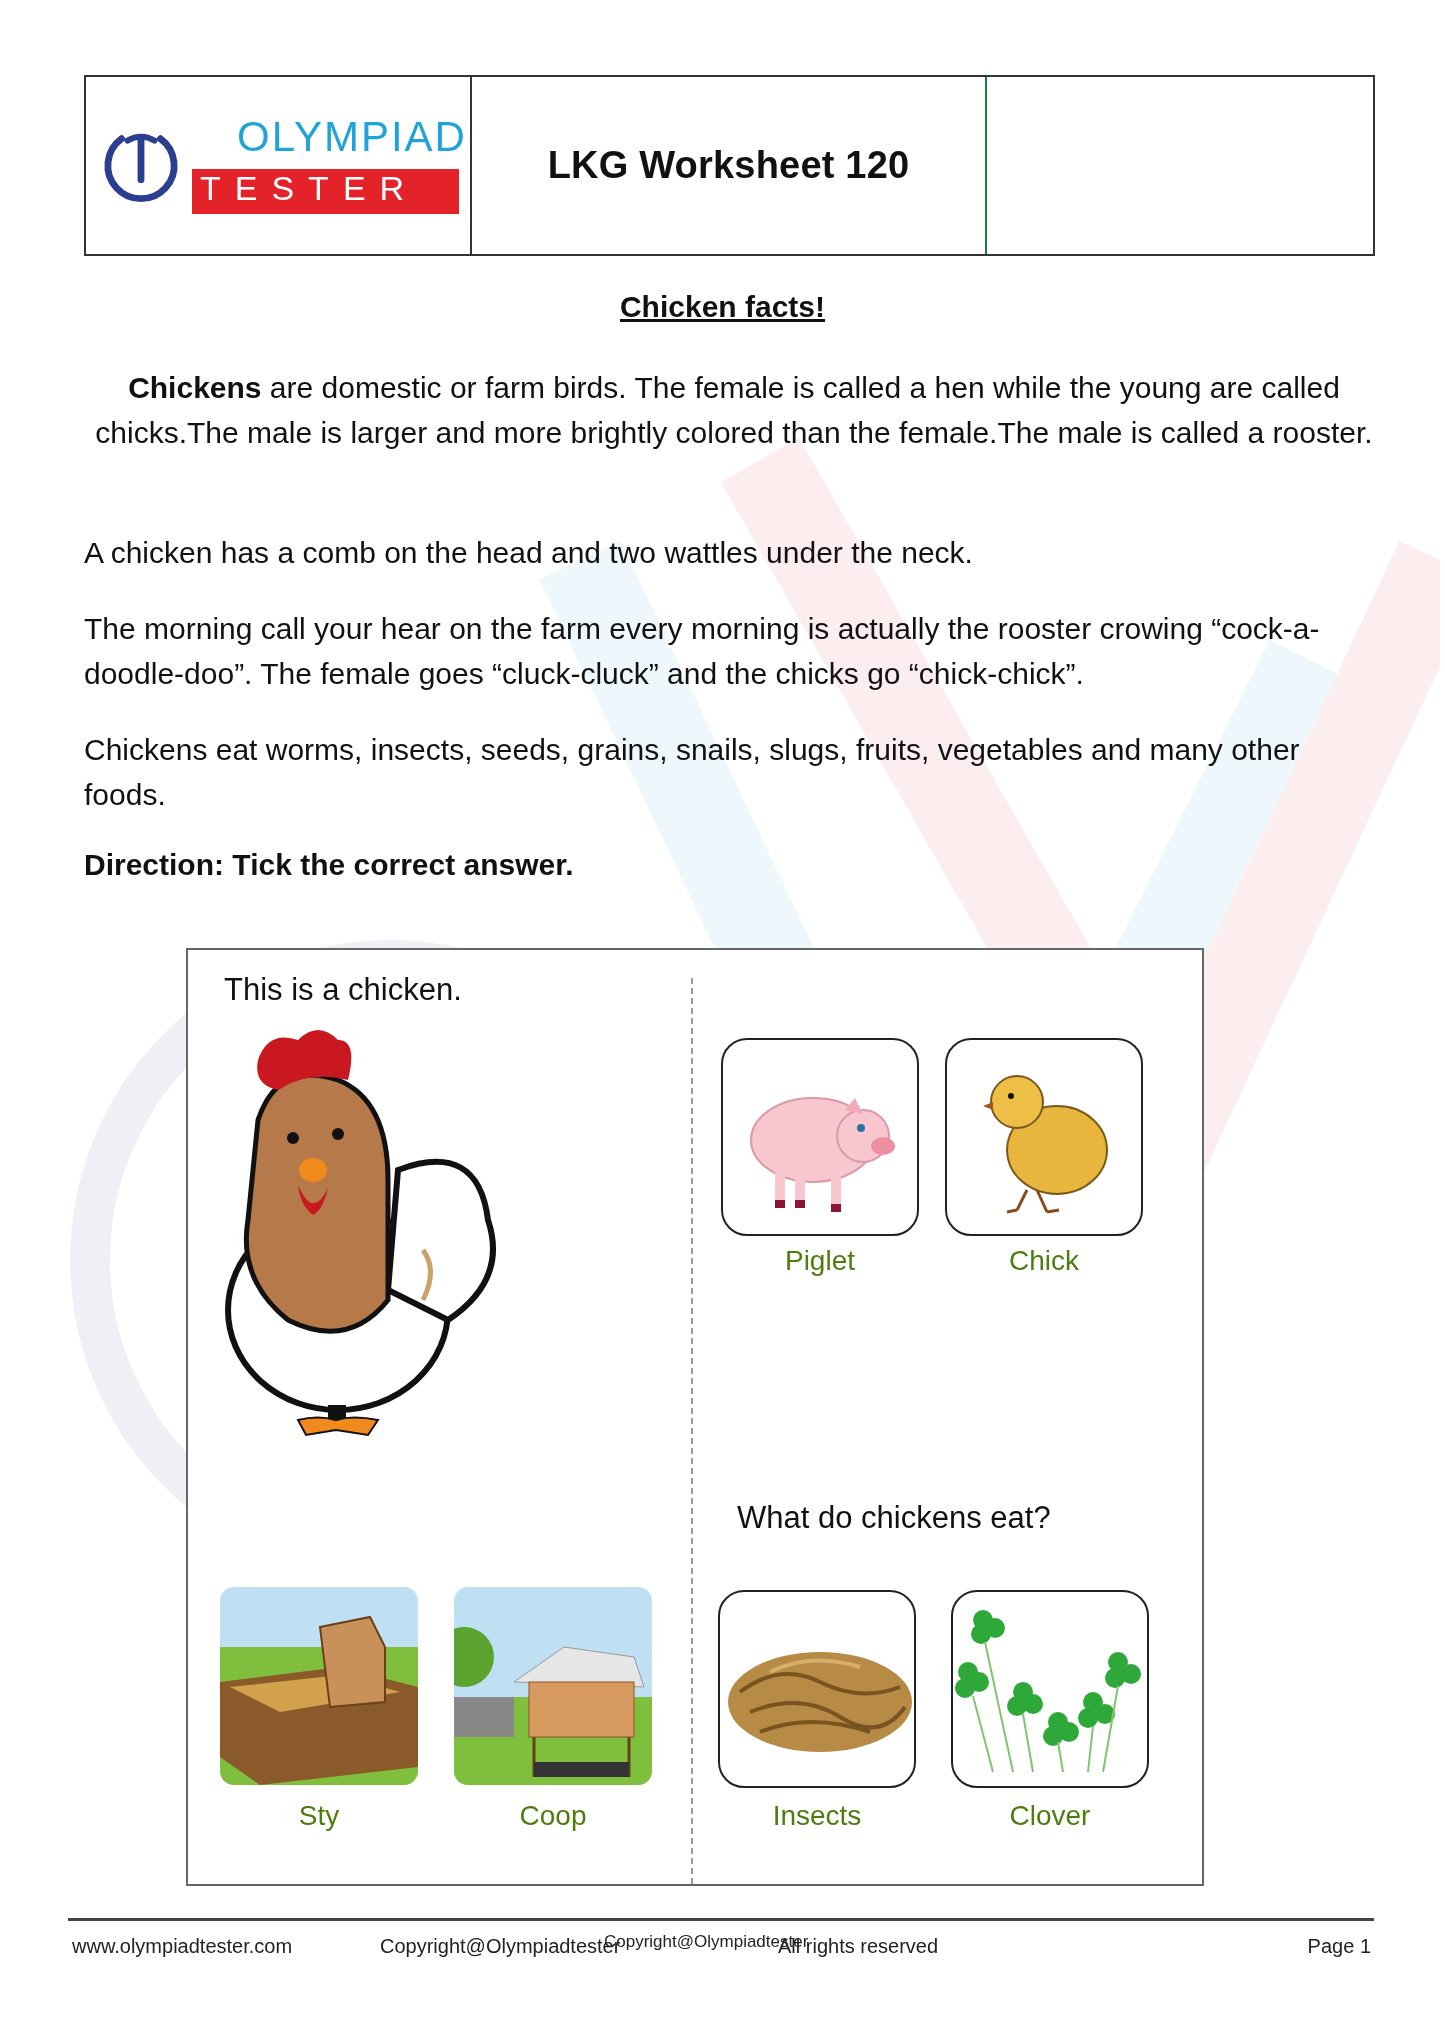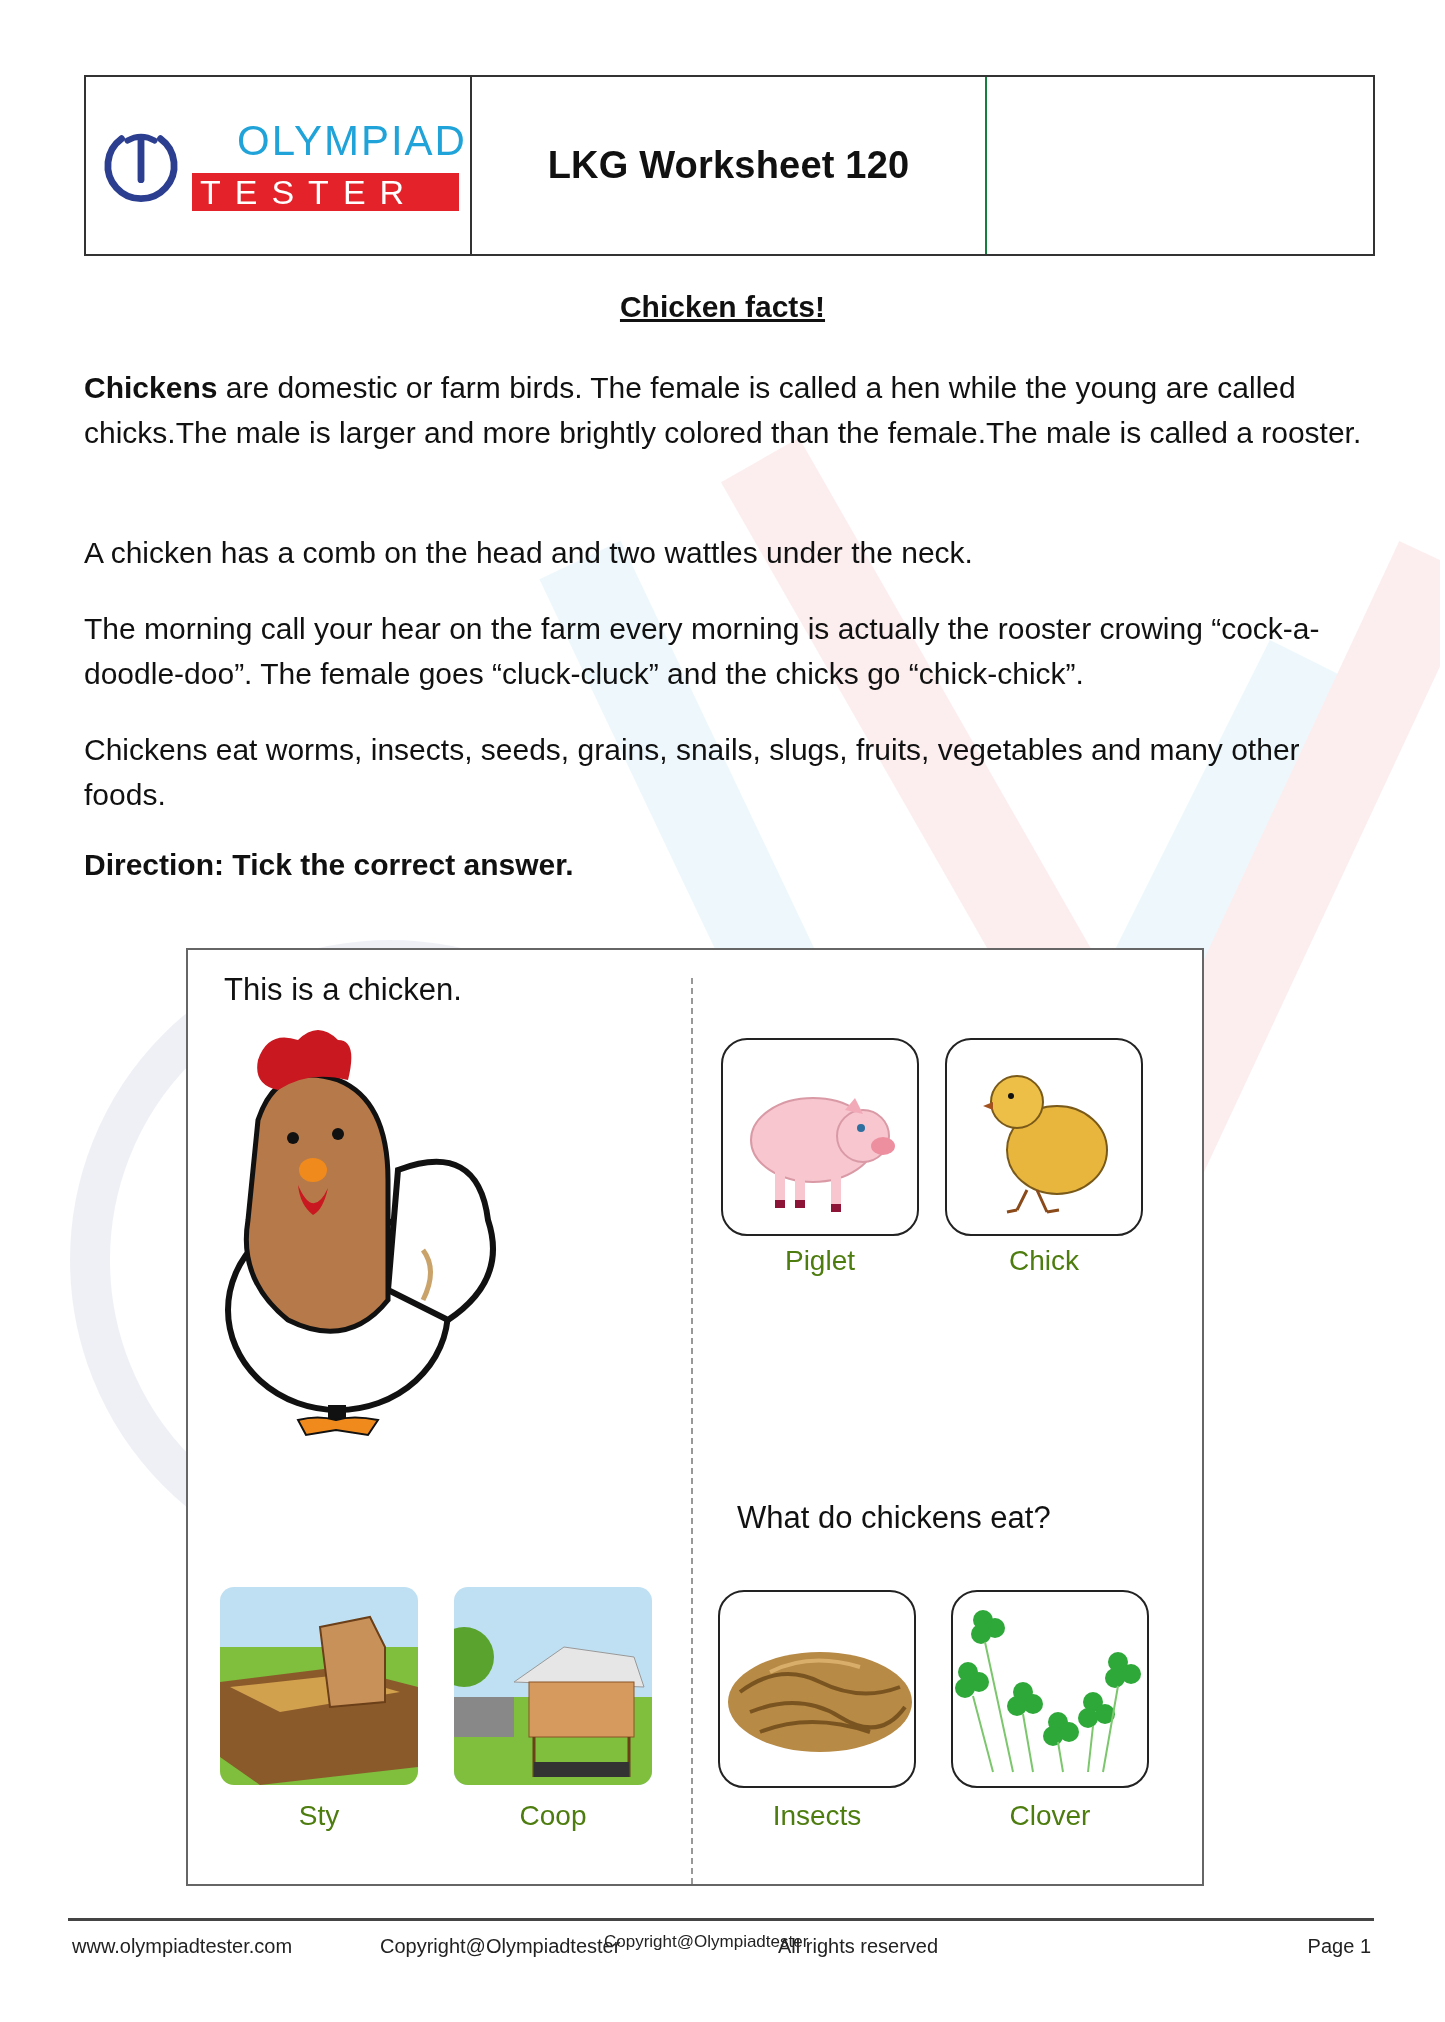--- a/index.html
+++ b/index.html
@@ -20,26 +20,26 @@
     .meta-row .line { border-bottom: 1.5px solid #555; height: 1px; margin-left: 6px; margin-bottom: 3px; }
     .meta-row.name { top: 28px; }
     .meta-row.name .line { width: 245px; }
     .meta-row.date { top: 87px; }
     .meta-row.date .line { width: 155px; }
 
     .logo { display: flex; align-items: center; }
     .logo-mark { width: 78px; height: 78px; margin-right: 12px; }
     .logo-words { display: flex; flex-direction: column; }
     .logo-top { font-size: 42px; color: #1fa3d8; letter-spacing: 2px; line-height: 40px; font-weight: normal; margin-left: 45px; }
-    .logo-bottom { margin-top: 12px; background: #e32229; color: #fff; font-size: 34px; letter-spacing: 14px; padding: 0 0 0 8px; line-height: 38px; width: 267px; }
+    .logo-bottom { margin-top: 12px; background: #e32229; color: #fff; font-size: 34px; letter-spacing: 14px; padding: 0 0 7px 8px; line-height: 38px; width: 267px; }
 
     
     .doc-title { position: absolute; top: 290px; left: 0; width: 1445px; text-align: center; font-size: 30px; font-weight: bold; text-decoration: underline; }
     .para { position: absolute; left: 84px; width: 1300px; font-size: 30px; line-height: 45px; color: #111; }
-    .p1 { top: 365px; }
+    .p1 { top: 365px; text-align: center; }
     .p2 { top: 530px; }
     .p3 { top: 606px; }
     .p4 { top: 727px; }
     .direction { position: absolute; left: 84px; top: 848px; font-size: 30px; font-weight: bold; }
 
     
     .panel { position: absolute; left: 186px; top: 948px; width: 1018px; height: 938px; border: 2px solid #666; background: #fff; }
     .divider { position: absolute; left: 503px; top: 28px; bottom: 0; border-left: 2px dashed #999; }
     .q { position: absolute; font-size: 31px; color: #111; }
     .opt-card { position: absolute; width: 198px; height: 198px; border: 2px solid #222; border-radius: 26px; background: #fff; overflow: hidden; }

